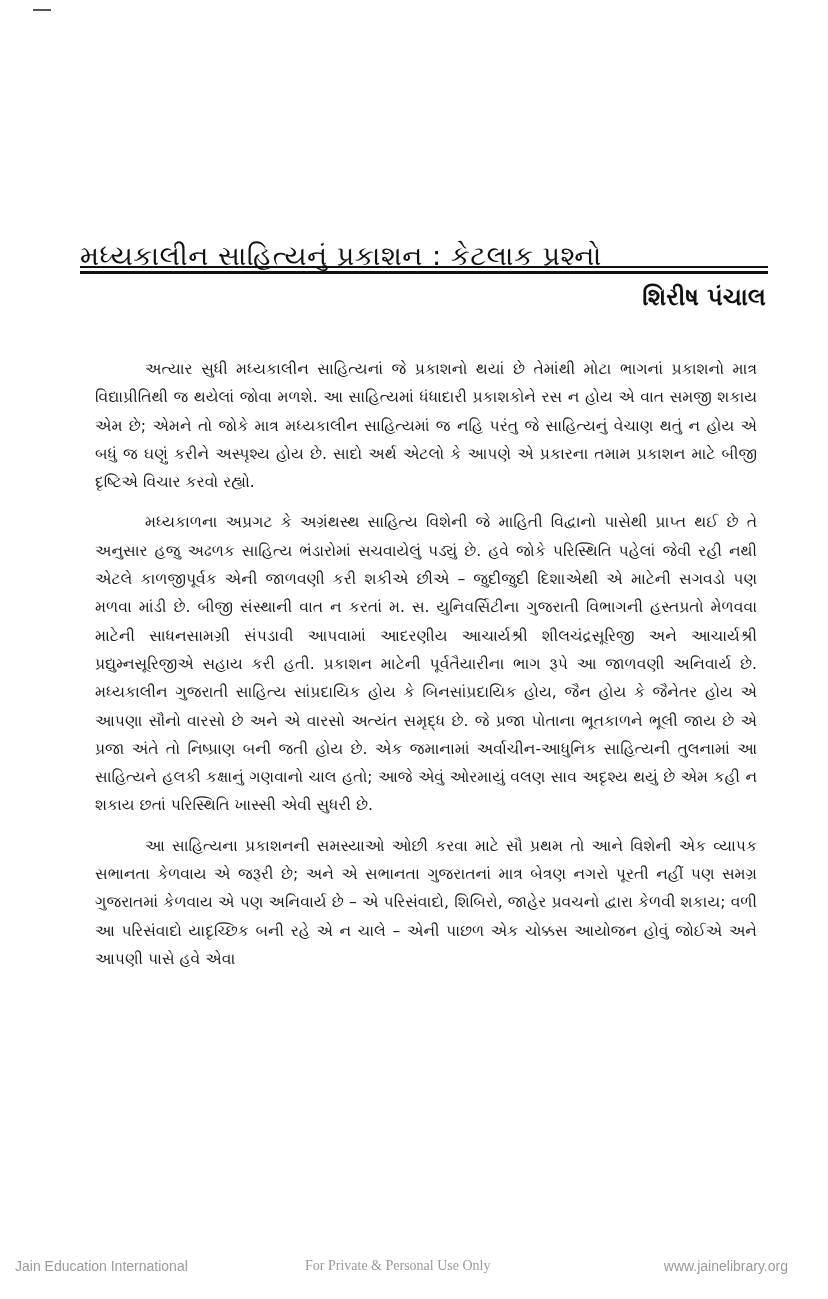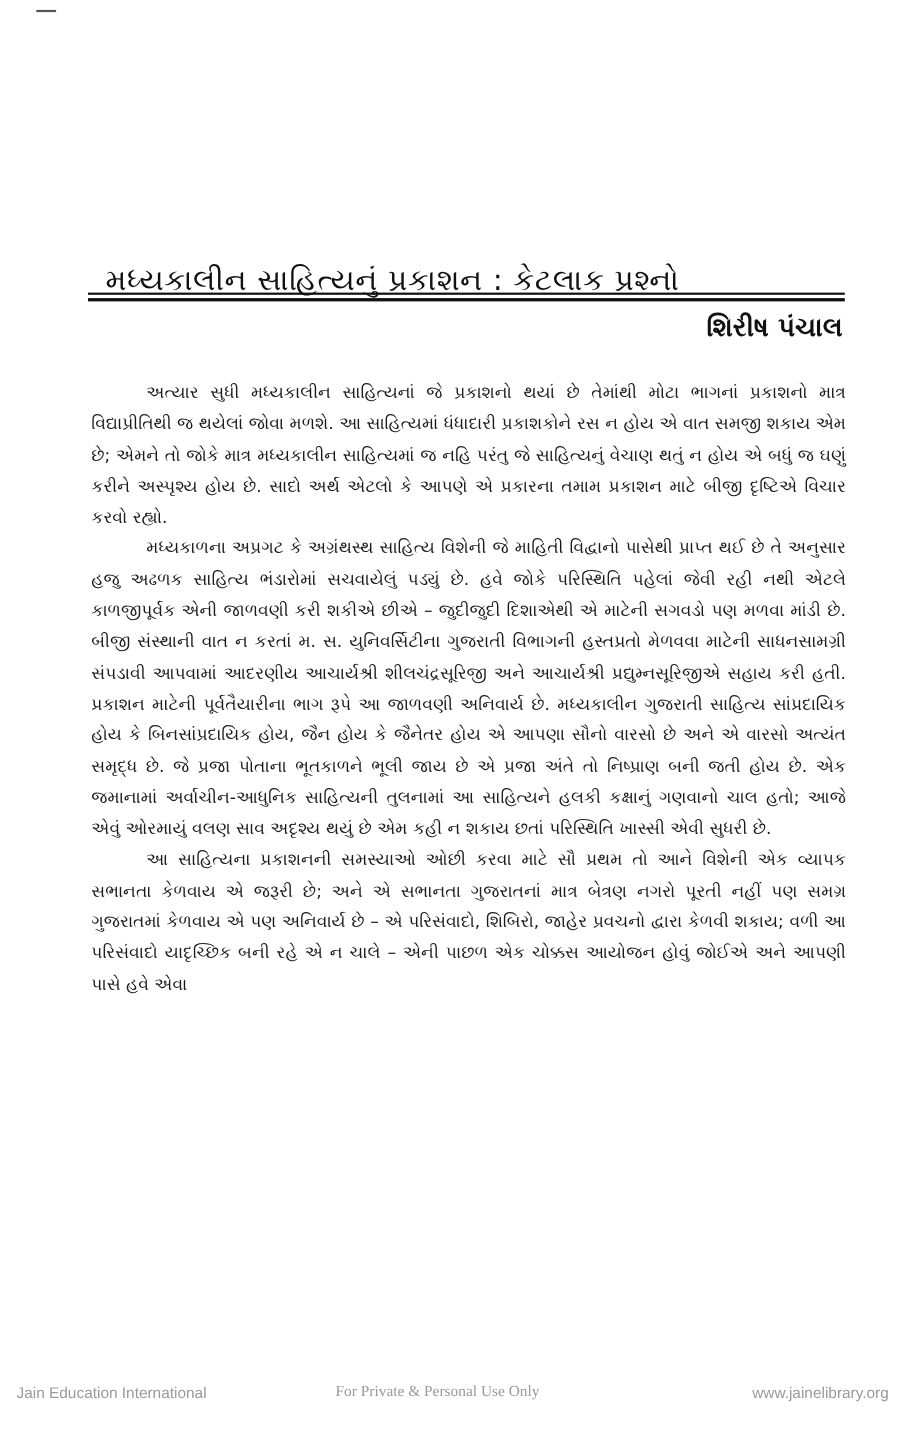--- a/index.html
+++ b/index.html
@@ -2,43 +2,43 @@
 <html><head>
 <meta charset="utf-8">
 <style>
   html, body { margin: 0; padding: 0; }
   body {
     width: 828px; height: 1299px; background: #ffffff; position: relative; overflow: hidden;
     font-family: "DejaVu Sans", sans-serif; color: #1a1a1a;
   }
   .corner-mark { position: absolute; left: 33px; top: 9px; width: 18px; height: 2px; background: #555; }
   .title {
-    position: absolute; left: 96px; top: 222px; width: 690px;
+    position: absolute; left: 80px; top: 222px; width: 690px;
     font-size: 27px; font-weight: normal; letter-spacing: 0.5px; white-space: nowrap; color: #111;
   }
   .rule-wrap { position: absolute; left: 80px; top: 266px; width: 688px; }
   .rule1 { height: 2px; background: #111; }
   .rule2 { height: 3px; background: #111; margin-top: 3px; }
   .author {
     position: absolute; right: 62px; top: 283px;
     font-size: 24px; font-weight: bold; color: #111; white-space: nowrap;
   }
   .body-text {
     position: absolute; left: 83px; top: 343px; width: 686px;
     font-size: 15.6px; line-height: 28.3px; text-align: justify; color: #1a1a1a;
   }
-  .body-text p { margin: 0; text-indent: 50px; }
+  .body-text p { margin: 12px; text-indent: 50px; }
   .footer {
     position: absolute; top: 1258px; left: 0; width: 828px; height: 20px;
     font-family: "Liberation Sans", sans-serif; font-size: 14px; color: #9a9a9a; text-align: center;
   }
   .footer span { position: absolute; top: 0; white-space: nowrap; }
   .f-left { left: 15px; }
   .f-mid { left: 191px; }
-  .f-right { right: 20px; }
+  .f-right { right: 40px; }
 </style>
 </head>
 <body>
 
 <div class="corner-mark"></div>
 
 <h1 class="title">મધ્યકાલીન સાહિત્યનું પ્રકાશન : કેટલાક પ્રશ્નો</h1>
 
 <div class="rule-wrap">
   <div class="rule1"></div>

